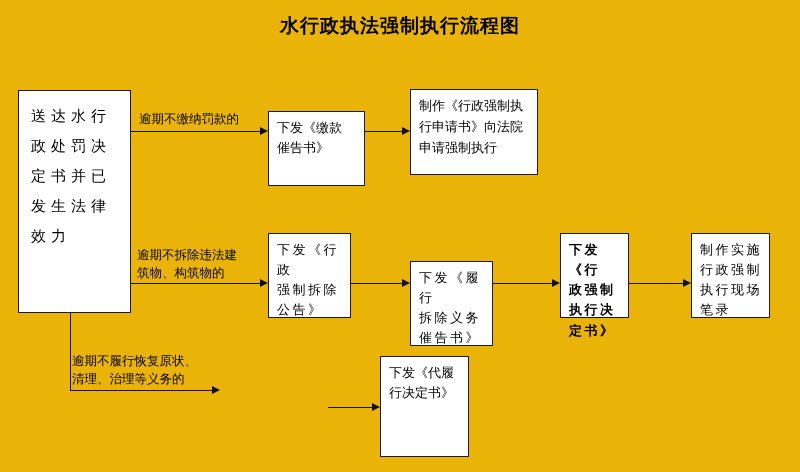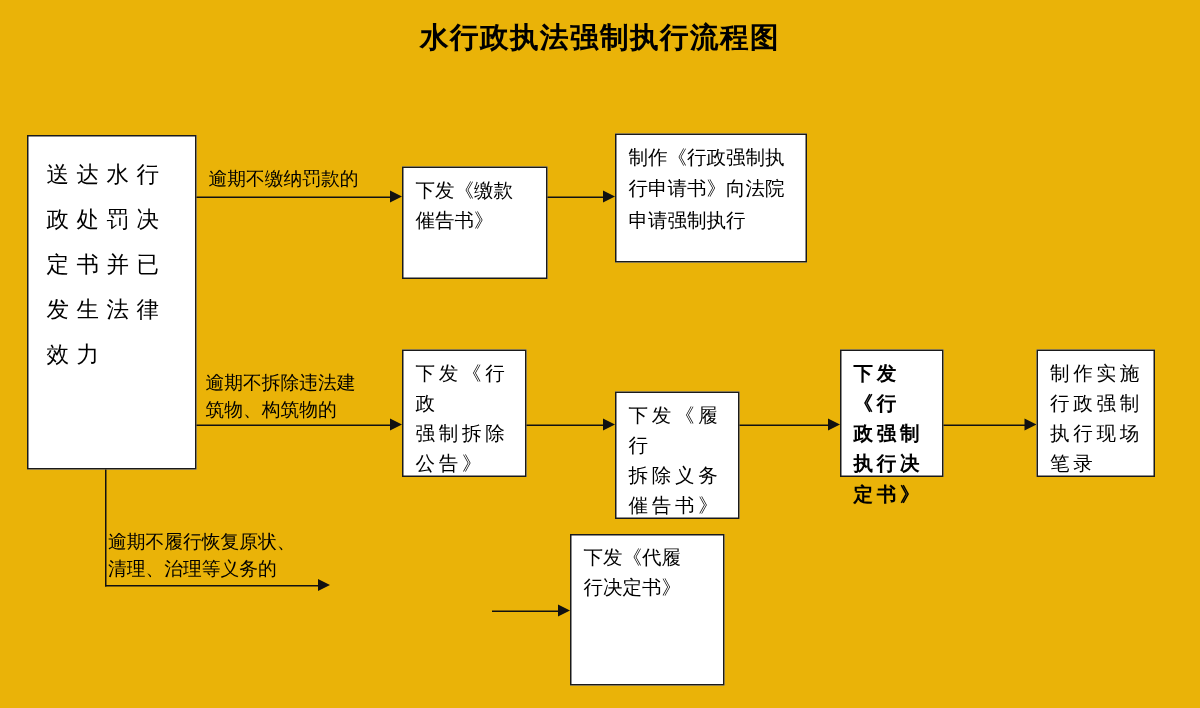--- a/index.html
+++ b/index.html
@@ -145,16 +145,16 @@
   <div class="vline" style="left:70px; top:313px; height:78px;"></div>
   <div class="hline" style="left:70px; top:390px; width:146px;"></div>
   <div class="arrowhead" style="left:212px; top:385.5px;"></div>
   <div class="edge-label" style="left:72px; top:352px; width:150px;">逾期不履行恢复原状、
 清理、治理等义务的</div>
 
 
   <div class="hline" style="left:328px; top:407px; width:48px;"></div>
   <div class="arrowhead" style="left:372px; top:402.5px;"></div>
 
-  <div class="node" style="left:380px; top:356px; width:103px; height:101px;">下发《代履
+  <div class="node" style="left:380px; top:356px; width:89px; height:101px;">下发《代履
 行决定书》</div>
 
 </div>
 
 </body></html>

